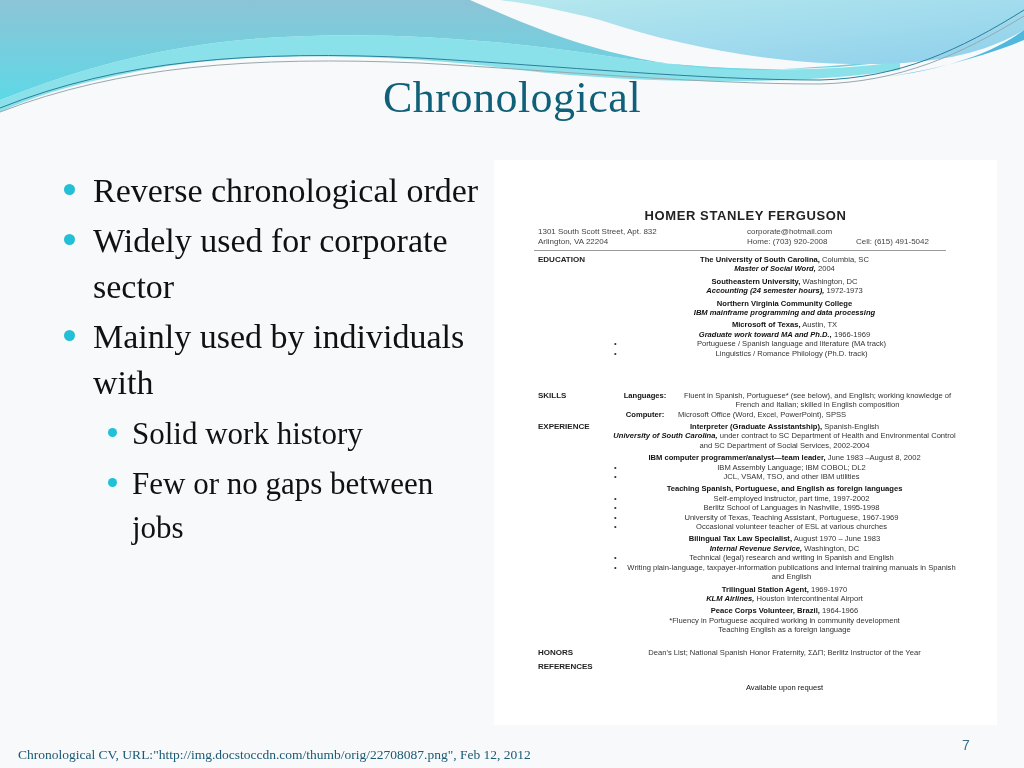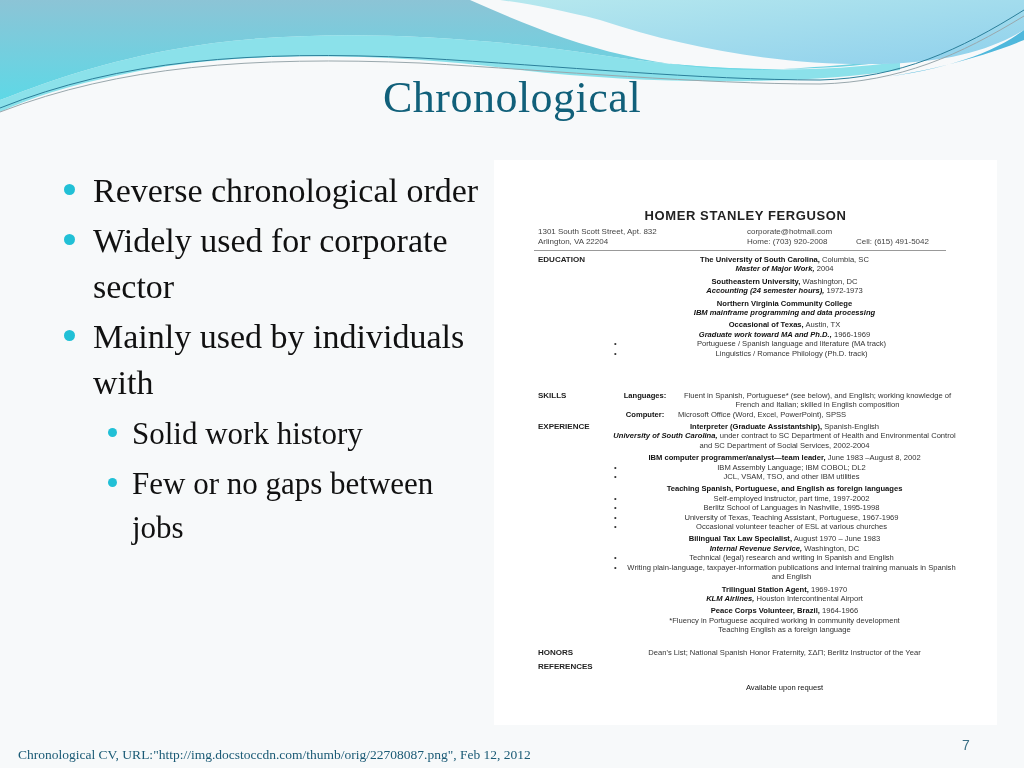--- a/index.html
+++ b/index.html
@@ -103,32 +103,32 @@
 
   <div class="rsec" style="top:95px">EDUCATION</div>
   <div class="rsec" style="top:231px">SKILLS</div>
   <div class="rsec" style="top:262px">EXPERIENCE</div>
   <div class="rsec" style="top:488px">HONORS</div>
   <div class="rsec" style="top:502px">REFERENCES</div>
 
   <div class="rcol" style="top:95px">
     <div class="blk">
       <div><b>The University of South Carolina,</b><span> Columbia, SC</span></div>
-      <div><i>Master of Major Work,</i><span> 2004</span></div>
+      <div><i>Master of Social Word,</i><span> 2004</span></div>
     </div>
     <div class="blk">
       <div><b>Southeastern University,</b><span> Washington, DC</span></div>
       <div><i>Accounting (24 semester hours),</i><span> 1972-1973</span></div>
     </div>
     <div class="blk">
       <div><b>Northern Virginia Community College</b></div>
       <div><i>IBM mainframe programming and data processing</i></div>
     </div>
     <div class="blk">
-      <div><b>Occasional of Texas,</b><span> Austin, TX</span></div>
+      <div><b>Microsoft of Texas,</b><span> Austin, TX</span></div>
       <div><i>Graduate work toward MA and Ph.D.,</i><span> 1966-1969</span></div>
       <div class="li">Portuguese / Spanish language and literature (MA track)</div>
       <div class="li">Linguistics / Romance Philology (Ph.D. track)</div>
     </div>
   </div>
 
   <div class="rcol" style="top:231px">
     <div class="skillrow">
       <span class="k">Languages:</span>
       <span>Fluent in Spanish, Portuguese* (see below), and English; working knowledge of French and Italian; skilled in English composition</span>

